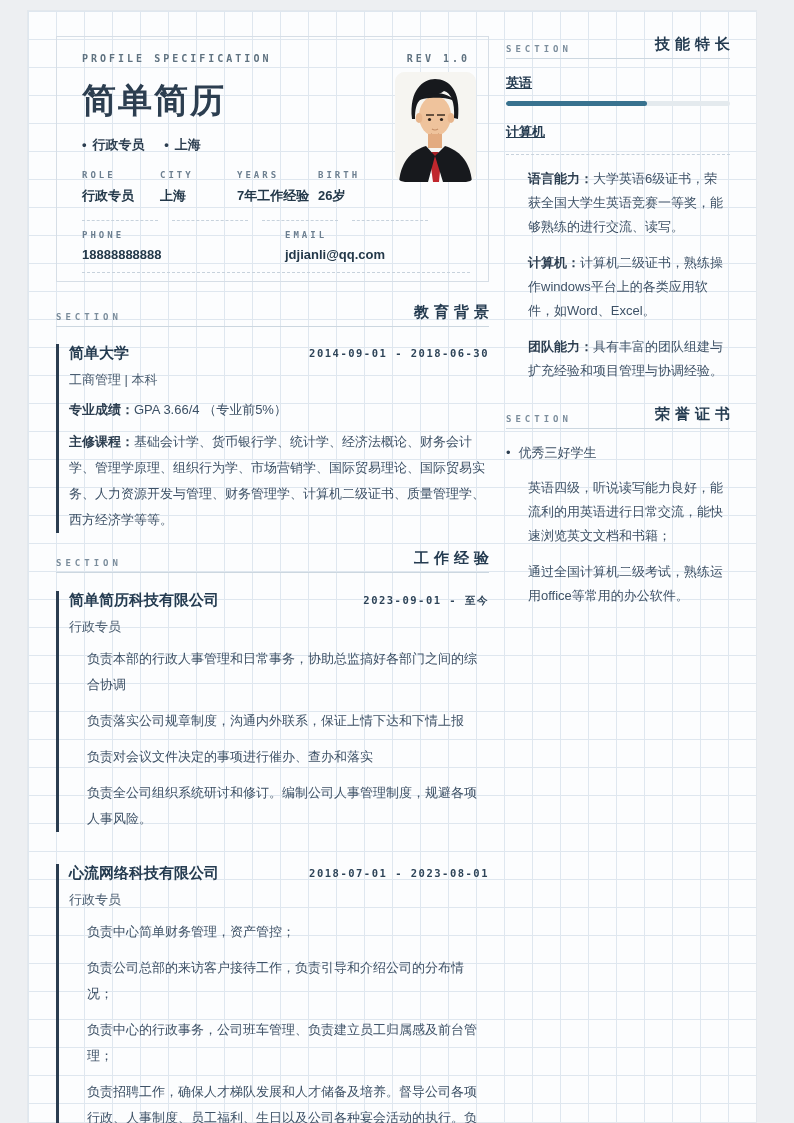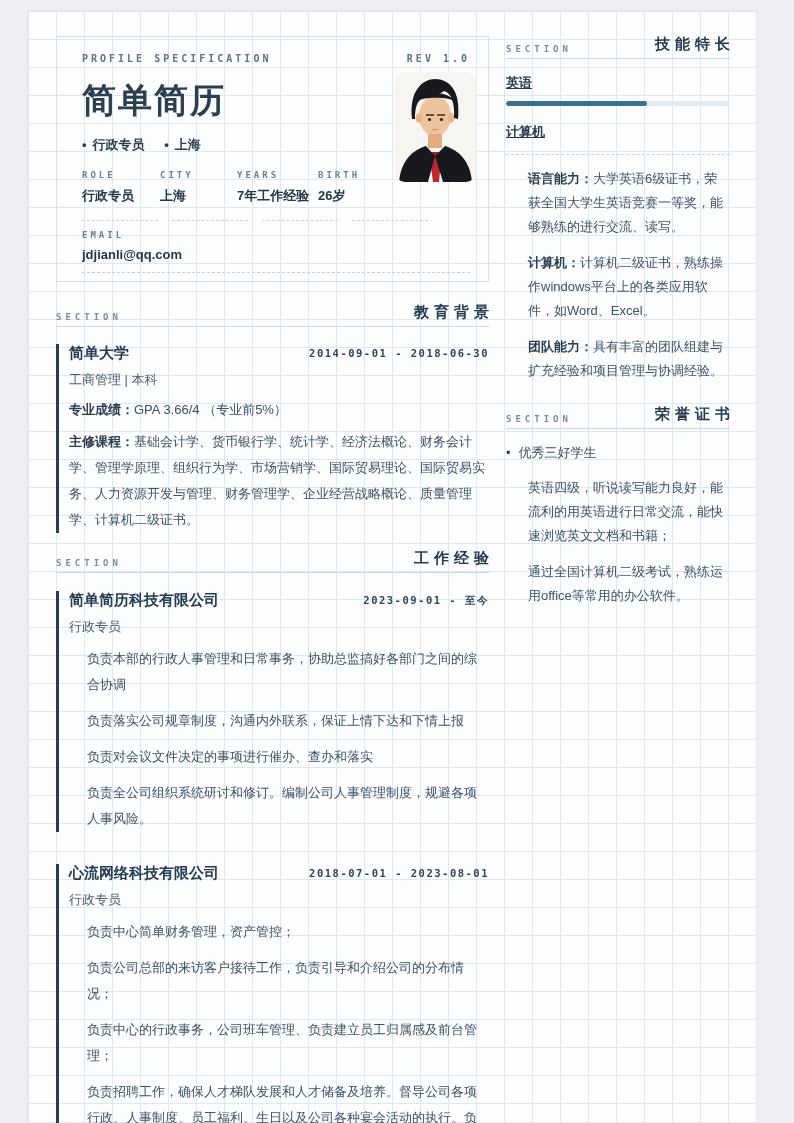--- a/index.html
+++ b/index.html
@@ -103,20 +103,24 @@
           <div class="meta-value">26岁</div>
         </div>
       </div>
       <div class="dash-top">
           <span></span>
           <span></span>
           <span></span>
           <span></span>
         </div>
       <div class="contact-row">
+        <div class="contact-col">
+          <div class="meta-label">PHONE</div>
+          <div class="meta-value">18888888888</div>
+        </div>
         <div class="contact-col">
           <div class="meta-label">EMAIL</div>
           <div class="meta-value">jdjianli@qq.com</div>
         </div>
       </div>
       <div class="dash-bottom"></div>
 
       <div class="avatar-box">
         <svg width="81" height="110" viewBox="0 0 81 110">
           <rect x="0" y="0" width="81" height="110" fill="#f6f5f1"></rect>
@@ -149,21 +153,21 @@
     <div class="entry" style="margin-top:17px;">
       <div class="entry-head">
         <span class="entry-title">简单大学</span>
         <span class="entry-date">2014-09-01 - 2018-06-30</span>
       </div>
       <div class="entry-sub">工商管理 | 本科</div>
       <div class="line13 gpa-line">
         <span class="runin">专业成绩：</span><span>GPA 3.66/4 （专业前5%）</span>
       </div>
       <div class="line13 courses">
-        <span class="runin">主修课程：</span><span>基础会计学、货币银行学、统计学、经济法概论、财务会计学、管理学原理、组织行为学、市场营销学、国际贸易理论、国际贸易实务、人力资源开发与管理、财务管理学、企业经营战略概论、质量管理学、计算机二级证书。</span>
+        <span class="runin">主修课程：</span><span>基础会计学、货币银行学、统计学、经济法概论、财务会计学、管理学原理、组织行为学、市场营销学、国际贸易理论、国际贸易实务、人力资源开发与管理、财务管理学、计算机二级证书、质量管理学、西方经济学等等。</span>
       </div>
     </div>
 
     <div class="section-head" style="margin-top:16px;">
       <span class="slabel">SECTION</span>
       <span class="stitle">工作经验</span>
     </div>
 
     <div class="entry" style="margin-top:18px;">
       <div class="entry-head">

